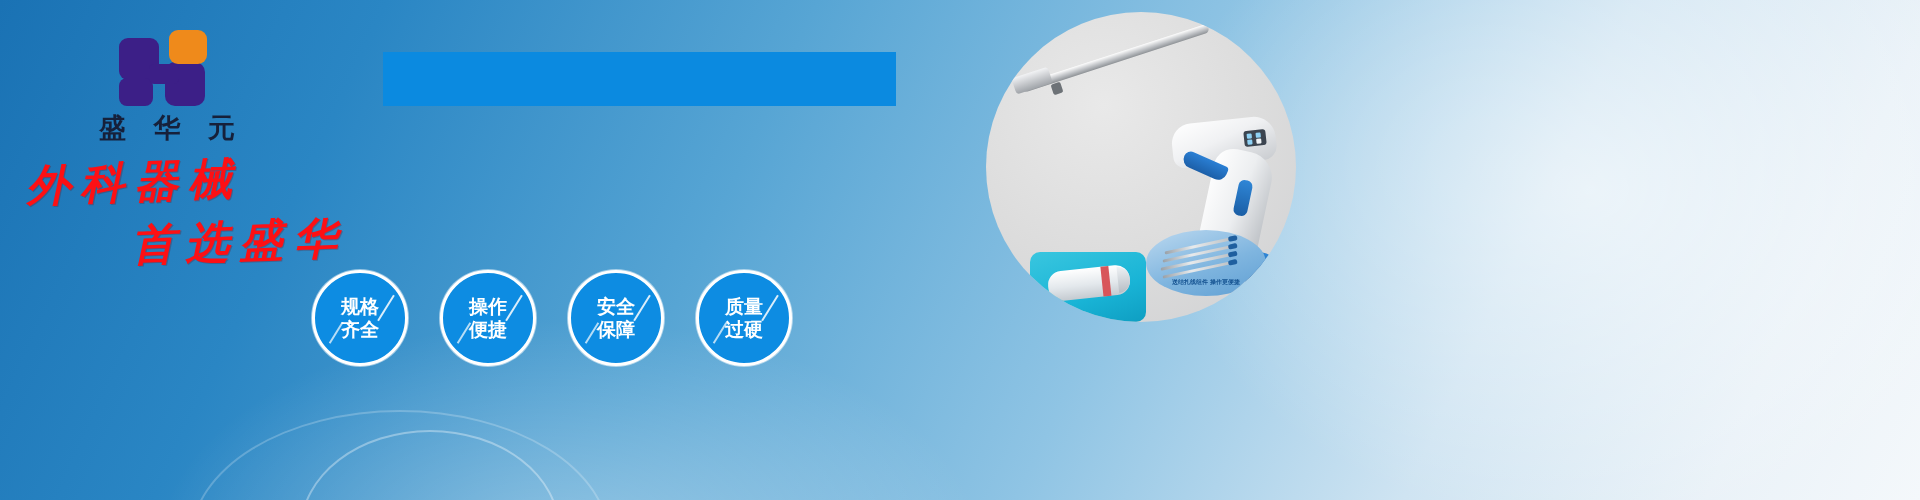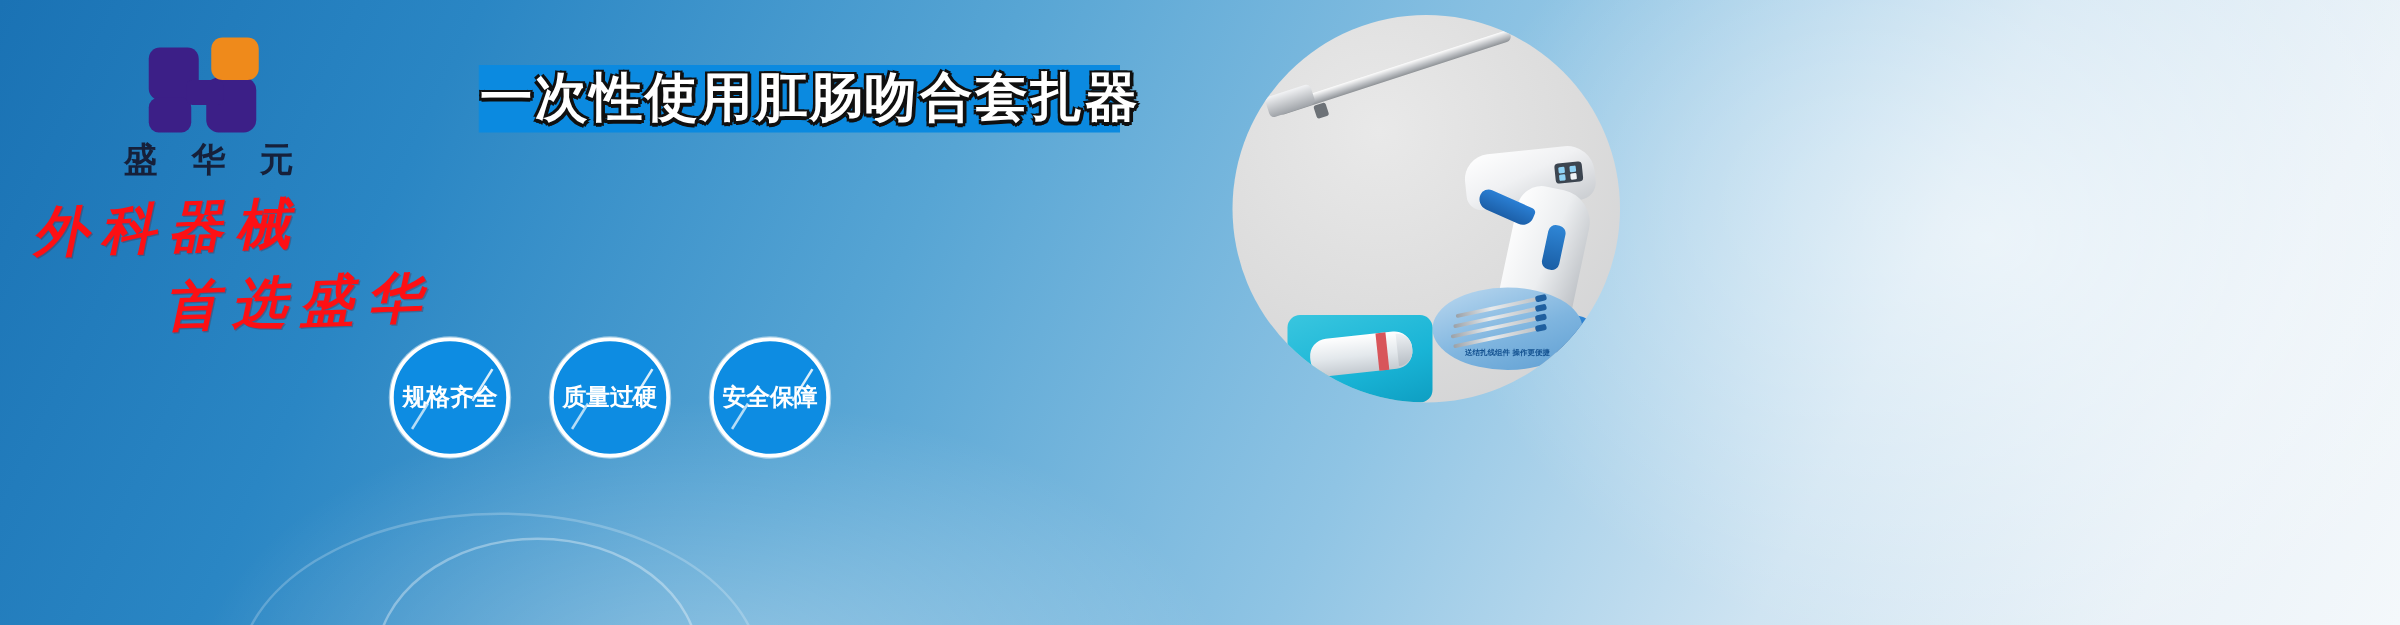--- a/index.html
+++ b/index.html
@@ -145,21 +145,21 @@
     gap: 32px;
   }
   .feature {
     position: relative;
     width: 96px; height: 96px;
     border-radius: 50%;
     background: #0d8ce2;
     border: 3px solid #ffffff;
     box-shadow: 0 0 0 1px rgba(255,255,255,0.5);
     display: flex;
-    flex-direction: row;
+    flex-direction: column;
     align-items: center;
     justify-content: center;
     color: #ffffff;
     font-size: 19px;
     font-weight: bold;
     line-height: 23px;
     font-family: "DejaVu Sans", "Liberation Sans", sans-serif;
     overflow: hidden;
   }
   .feature .slash {
@@ -409,41 +409,46 @@
     </div>
     <div class="logo-name">盛 华 元</div>
   </div>
 
   <div class="calligraphy">
     <div class="cal-1">外科器械</div>
     <div class="cal-2">首选盛华</div>
   </div>
 
   <div class="title-bar"></div>
-  <div class="title-text">一次性使用肛肠吻合套扎器</div>
 
 
   <div class="features">
     <div class="feature">
       <span class="slash"></span>
       <span class="slash2"></span>
       <span>规格</span>
       <span>齐全</span>
     </div>
     <div class="feature">
       <span class="slash"></span>
       <span class="slash2"></span>
-      <span>质量</span>
-      <span>过硬</span>
+      <span>操作</span>
+      <span>便捷</span>
     </div>
     <div class="feature">
       <span class="slash"></span>
       <span class="slash2"></span>
       <span>安全</span>
       <span>保障</span>
+    </div>
+    <div class="feature">
+      <span class="slash"></span>
+      <span class="slash2"></span>
+      <span>质量</span>
+      <span>过硬</span>
     </div>
   </div>
 
   <div class="product">
     <span class="dev-barrel"></span>
     <span class="dev-tip"></span>
     <span class="dev-tip-dark"></span>
     <span class="dev-head"></span>
     <span class="dev-btns">
       <i></i>

